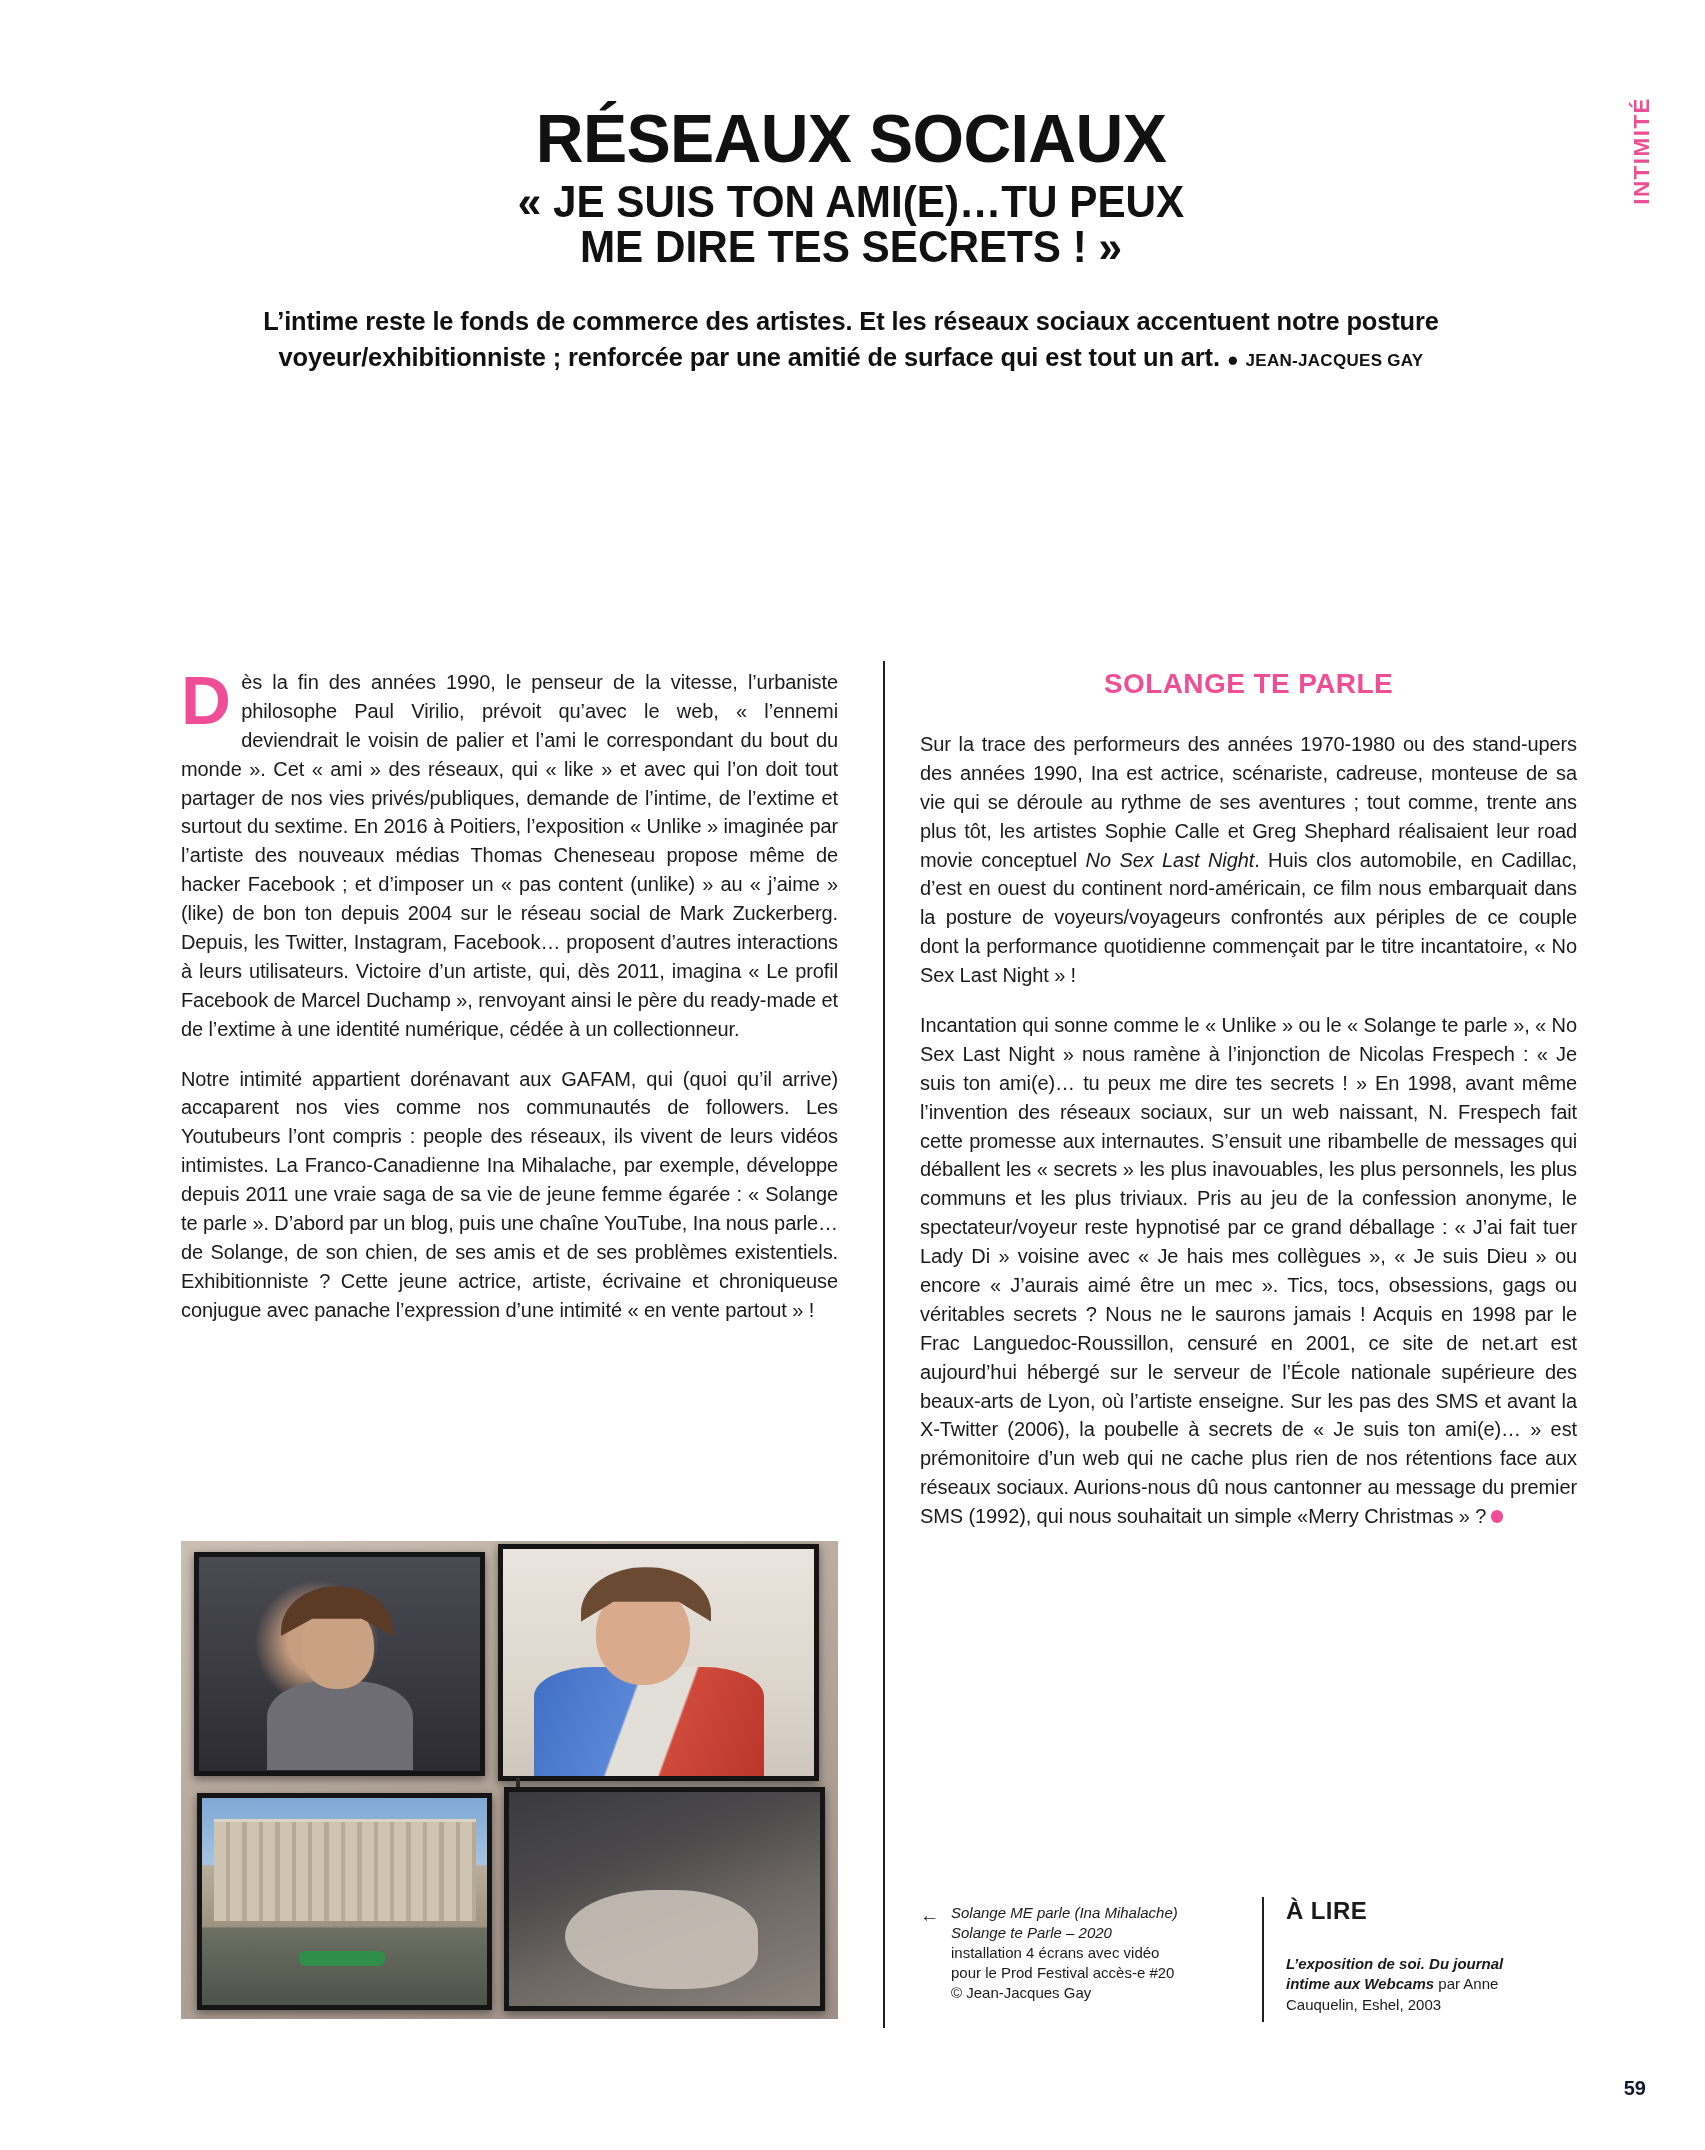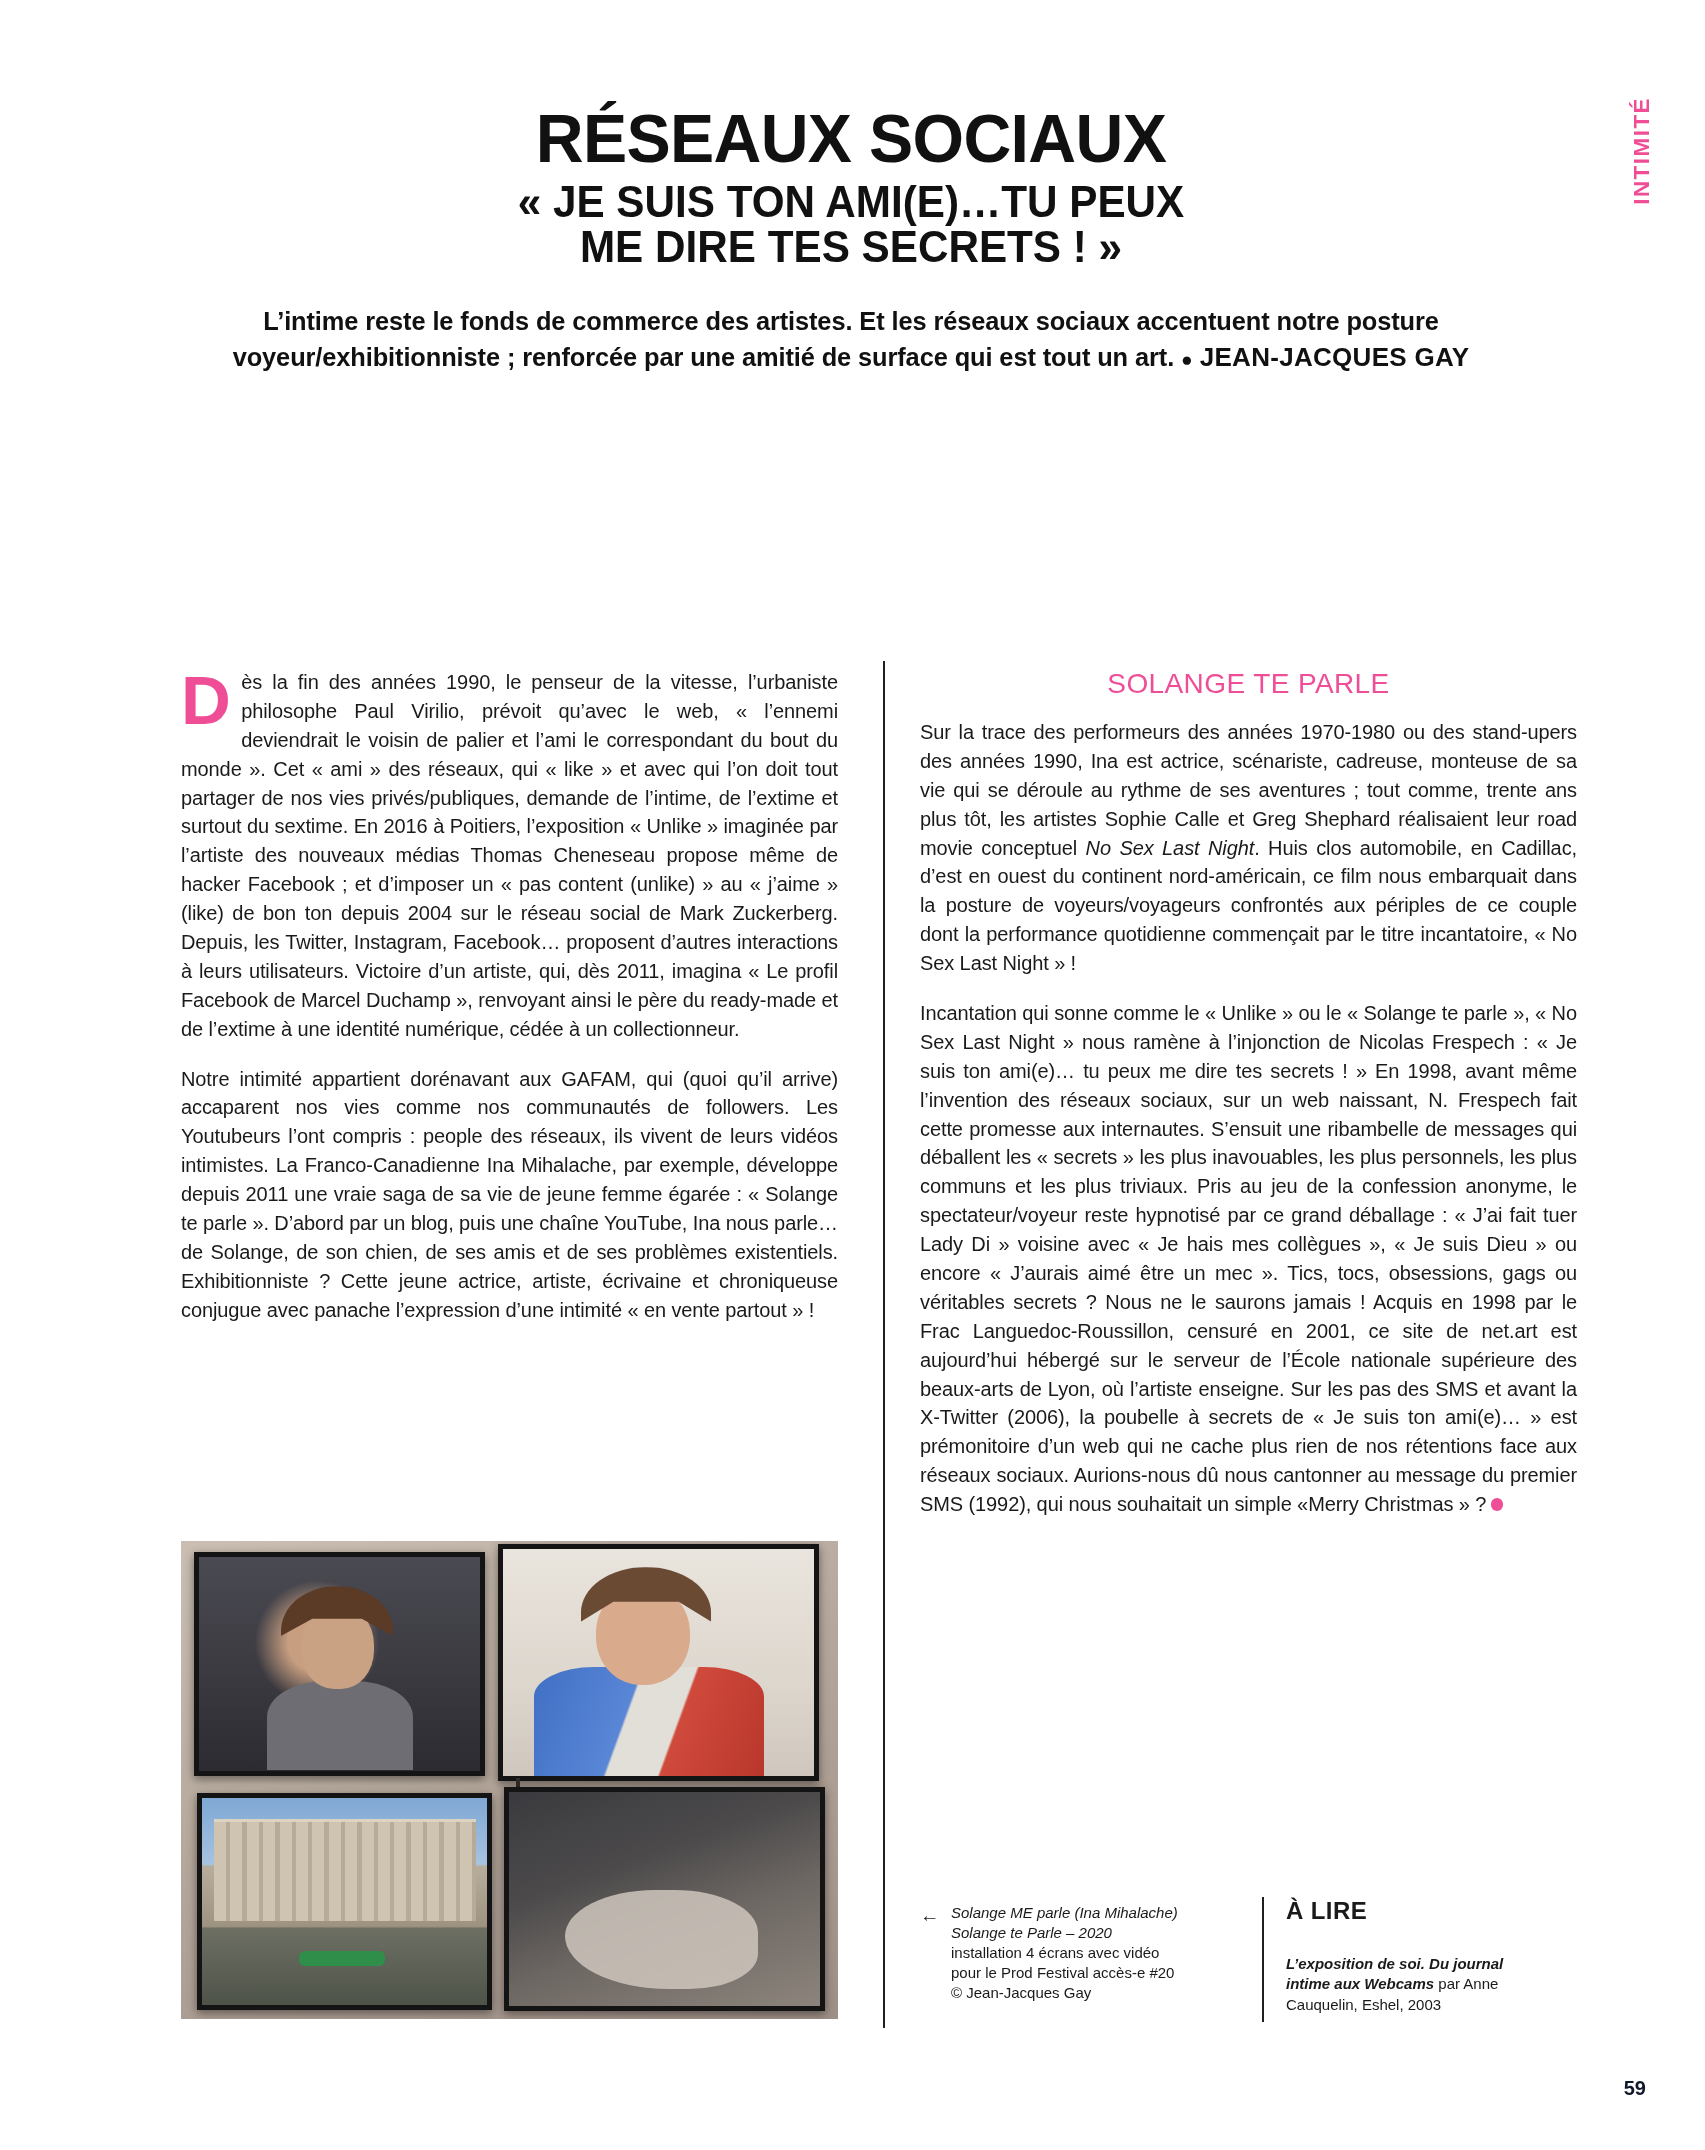--- a/index.html
+++ b/index.html
@@ -80,21 +80,21 @@
     margin-top: 33px;
     font-size: 25.4px;
     font-weight: 700;
     line-height: 1.42;
     color: #111;
     letter-spacing: -0.1px;
   }
   .byline {
     font-weight: 800;
     letter-spacing: 0.3px;
-    font-size: 26px;
+    font-size: 17px;
   }
   .bullet-dot {
     color: #111;
     font-size: 19.4px;
     vertical-align: middle;
   }
 
   
   .col-divider {
     position: absolute;
@@ -133,24 +133,24 @@
     font-size: 69px;
     line-height: 0.82;
     font-weight: 800;
     color: #ef4e97;
     margin: 4.5px 10.5px 0 0;
   }
 
   .section-head {
     color: #ef4e97;
     font-size: 28px;
-    font-weight: 400;
+    font-weight: 700;
     letter-spacing: 0.4px;
     text-align: center;
-    margin-bottom: 18px;
+    margin-bottom: 30px;
   }
 
   .italic { font-style: italic; }
 
   
   .photo {
     position: absolute;
     left: 181px;
     top: 1541px;
     width: 657px;

